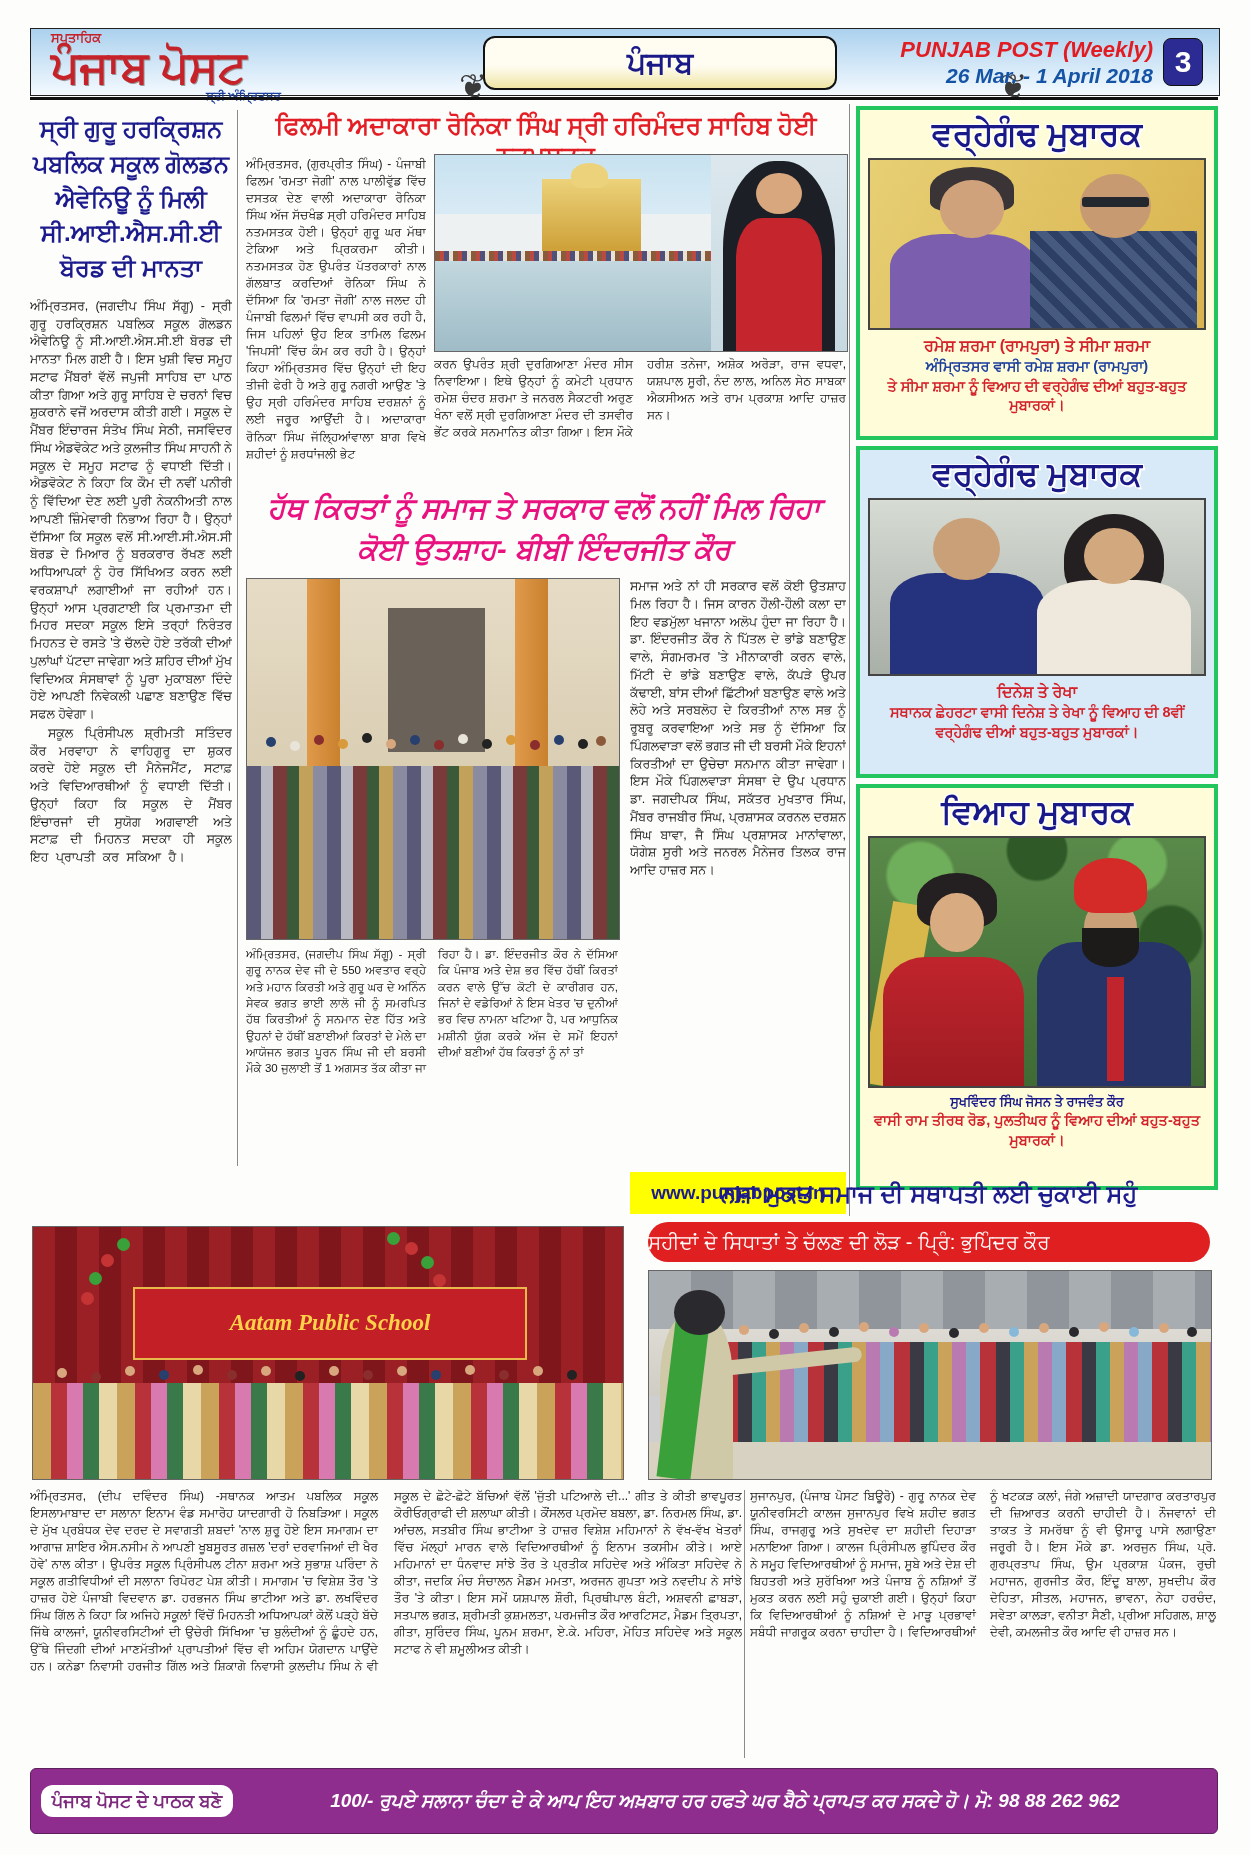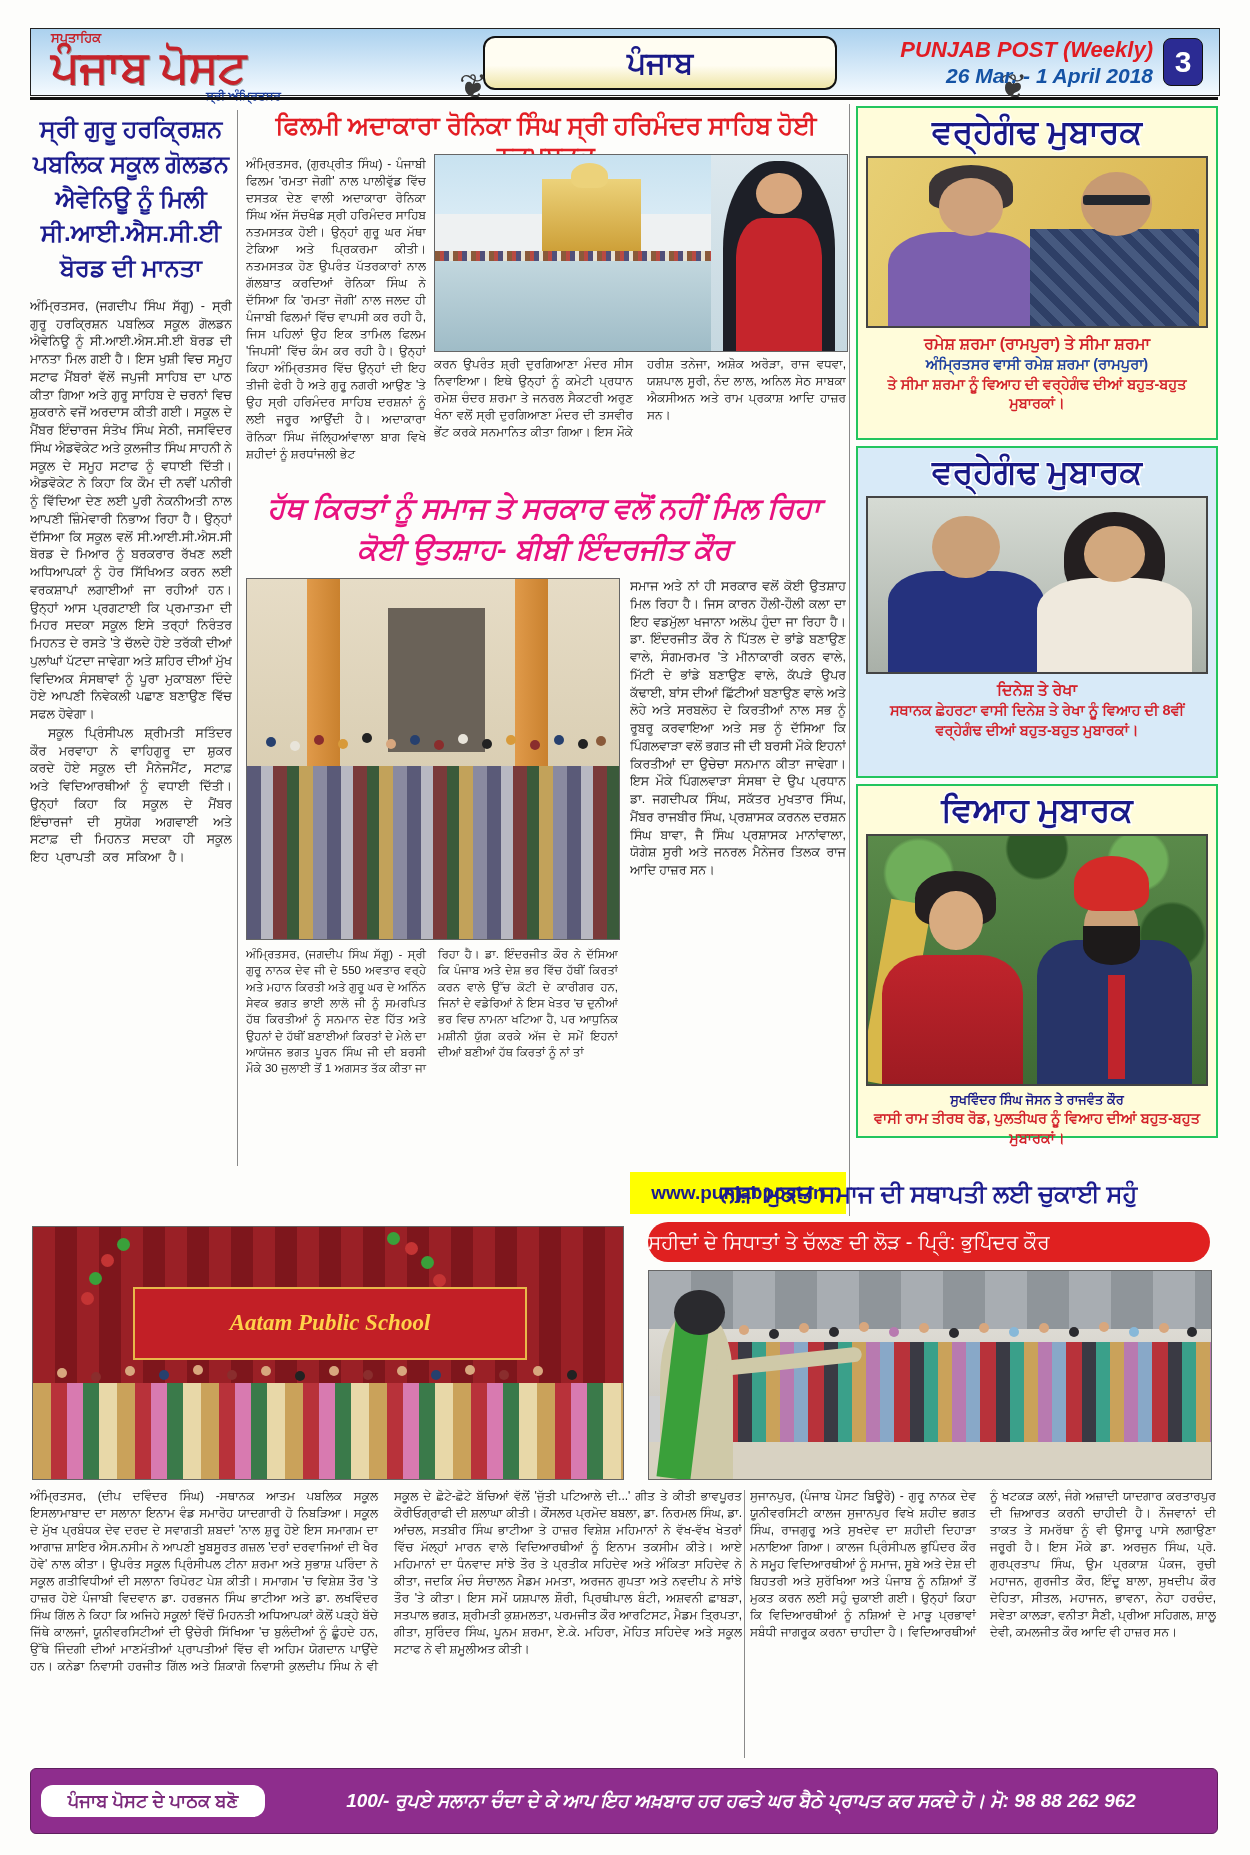--- a/index.html
+++ b/index.html
@@ -52,24 +52,24 @@
 
   
   .a4-head{position:absolute;left:30px;top:1178px;width:592px;color:#1b1b8e;font-size:23px;font-weight:900;text-align:center;}
   .a4-body{position:absolute;left:30px;top:1488px;width:712px;height:264px;column-count:2;column-gap:16px;font-size:12px;}
   .a5-head{position:absolute;left:640px;top:1180px;width:578px;color:#1b1b8e;font-size:24px;font-weight:900;text-align:center;}
   .a5-banner{position:absolute;left:648px;top:1222px;width:562px;height:40px;background:#e02020;border-radius:22px;color:#fff;
            font-size:20px;font-weight:400;display:flex;align-items:center;}
   .a5-body{position:absolute;left:750px;top:1488px;width:466px;height:272px;column-count:2;column-gap:14px;font-size:12px;}
 
   
-  .sb{position:absolute;left:856px;width:362px;border:2px solid #22c55e;padding:4px 8px;box-sizing:border-box;text-align:center;}
+  .sb{position:absolute;left:856px;width:362px;border:4px solid #22c55e;padding:4px 8px;box-sizing:border-box;text-align:center;}
   .sb1{top:106px;height:334px;background:#fffcda;}
   .sb2{top:446px;height:332px;background:#d8eaf8;}
-  .sb3{top:784px;height:354px;background:#fffcda;}
+  .sb3{top:784px;height:406px;background:#fffcda;}
   .sb-title{color:#191987;font-size:33px;font-weight:900;margin:2px 0 6px;line-height:1.1;
             text-shadow:2px 2px 0 #ffffff,-1px -1px 0 #ffffff,1px -1px 0 #ffffff,-1px 1px 0 #ffffff;}
   .sb-photo{position:relative;overflow:hidden;border:2px solid #444;margin:0 auto;width:100%;box-sizing:border-box;}
   .sp1{height:172px;background:linear-gradient(120deg,#e7cf74,#d9b34e);}
   .sp2{height:178px;background:linear-gradient(#d6dbd4,#a9b0a8);}
   .sp3{height:252px;background:linear-gradient(#5a8a4a,#3f6a34);}
   .sb-photo>div{position:absolute;}
   .sb-name-red{color:#d3222a;font-size:16px;font-weight:800;margin-top:6px;line-height:1.3;}
   .sb-name-red.big{font-size:16px;}
   .sb-name-navy{color:#191987;font-size:13px;font-weight:800;margin-top:6px;line-height:1.3;}
@@ -154,21 +154,21 @@
   .p3-gt{right:4%;bottom:0;width:46%;height:58%;background:#273468;border-radius:25% 25% 0 0;}
   .p3-tie{right:24%;bottom:2%;width:5%;height:42%;background:#c0242c;}
   .p3-gh{right:20%;top:24%;width:16%;height:24%;background:#caa078;border-radius:50%;}
   .p3-beard{right:19.5%;top:36%;width:17%;height:16%;background:#1d1a1a;border-radius:0 0 50% 50%;}
   .p3-turb{right:17%;top:8%;width:22%;height:22%;background:#d42b28;border-radius:50% 50% 30% 30%;}
 
   
   .footer{position:absolute;left:30px;top:1768px;width:1188px;height:66px;background:#8e2d8d;border:1px solid #5e1f5e;
           border-radius:6px;display:flex;align-items:center;box-sizing:border-box;}
   .f-badge{margin-left:10px;width:188px;background:#fff;border-radius:12px;color:#7c2a7c;font-weight:900;font-size:18px;
-          text-align:center;padding:5px 18px;line-height:1.25;flex:none;}
+          text-align:center;padding:5px 2px;line-height:1.25;flex:none;}
   .f-text{flex:1;text-align:center;color:#fff;font-weight:800;font-style:italic;line-height:1.35;padding:0 8px;}
   .f-l1{font-size:17px;}
   .f-l2{font-size:19px;}
 </style>
 </head>
 <body>
 
 <div class="page">
 
   <div class="header">

